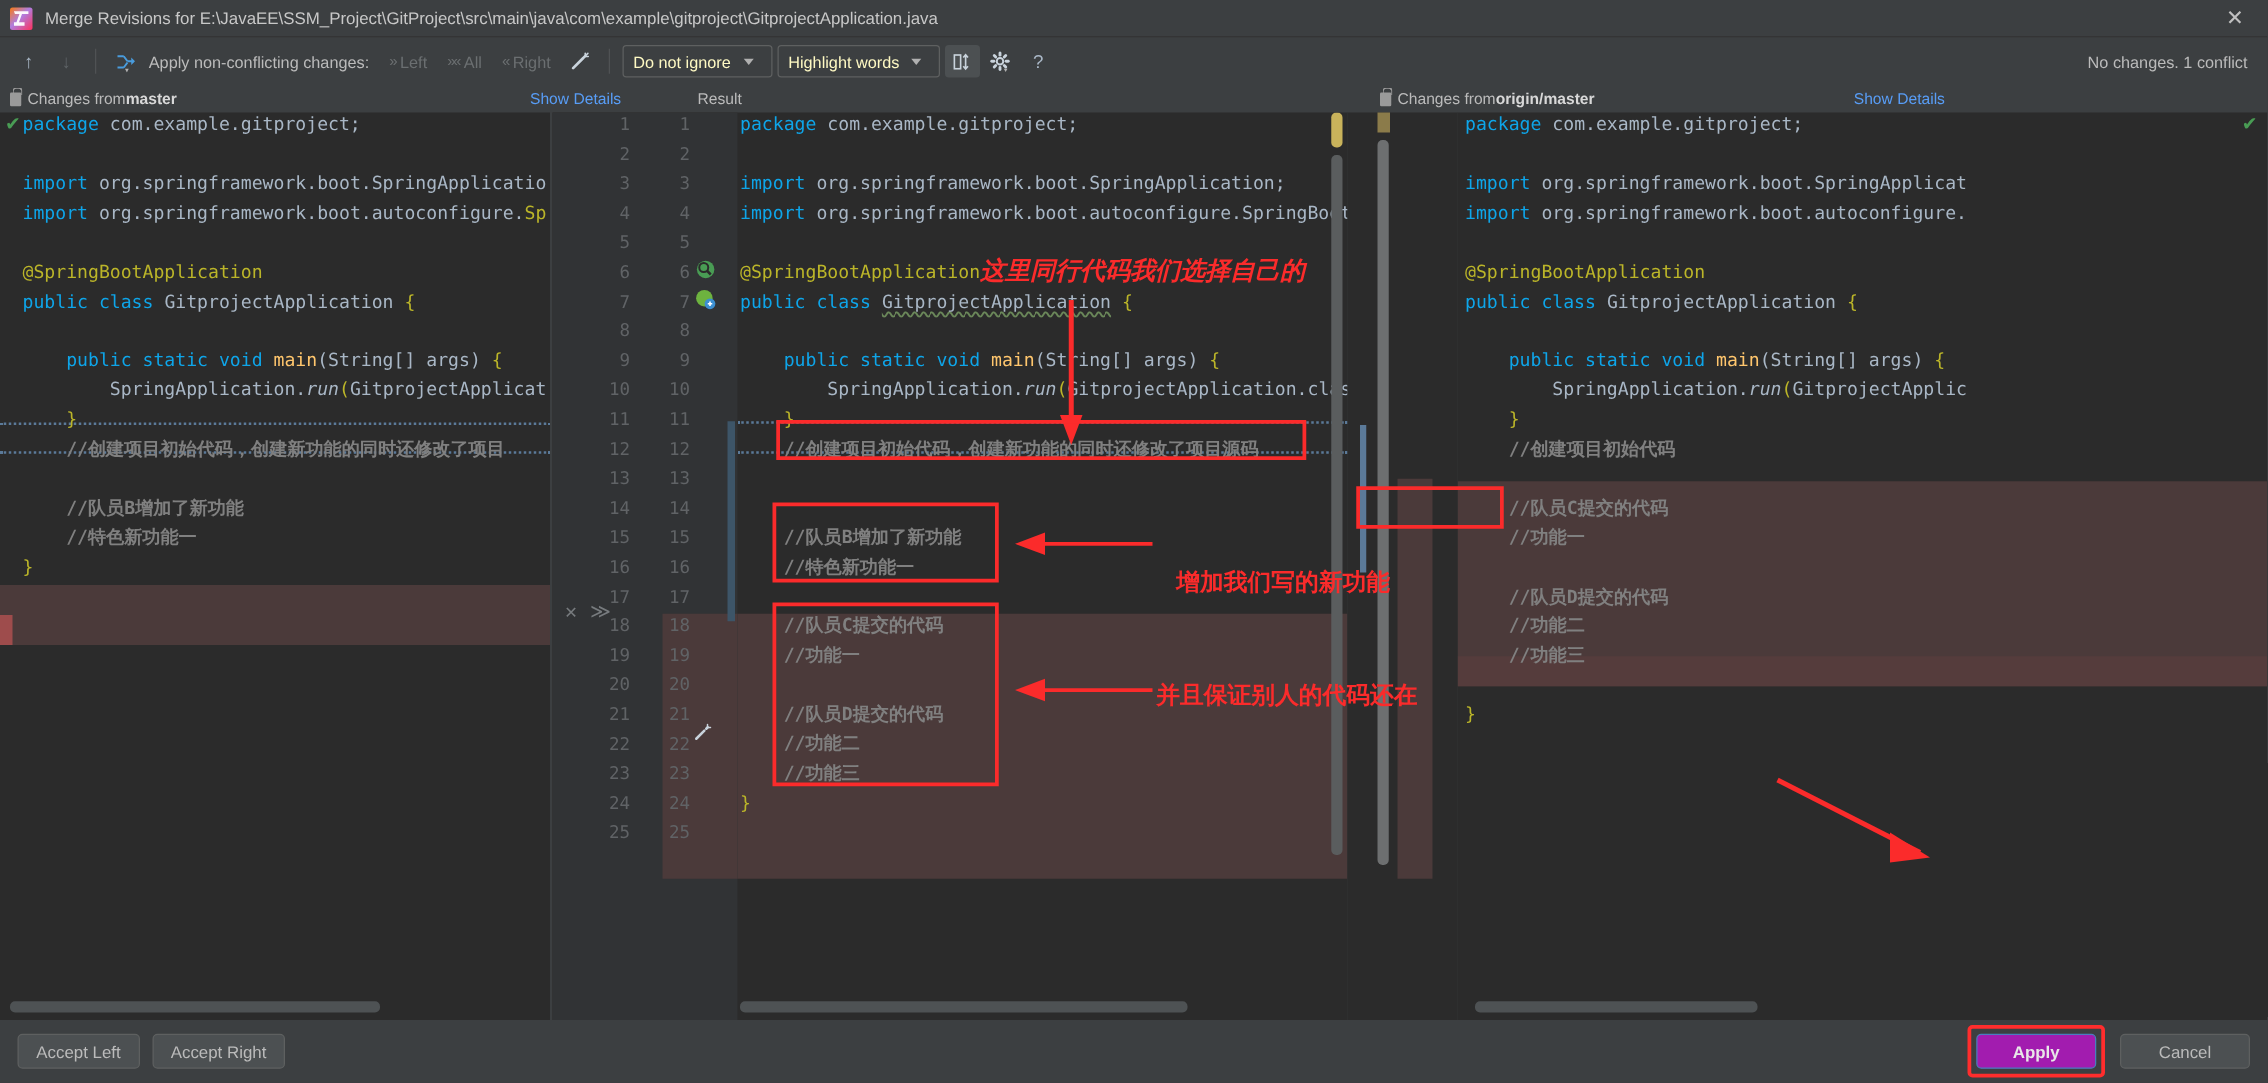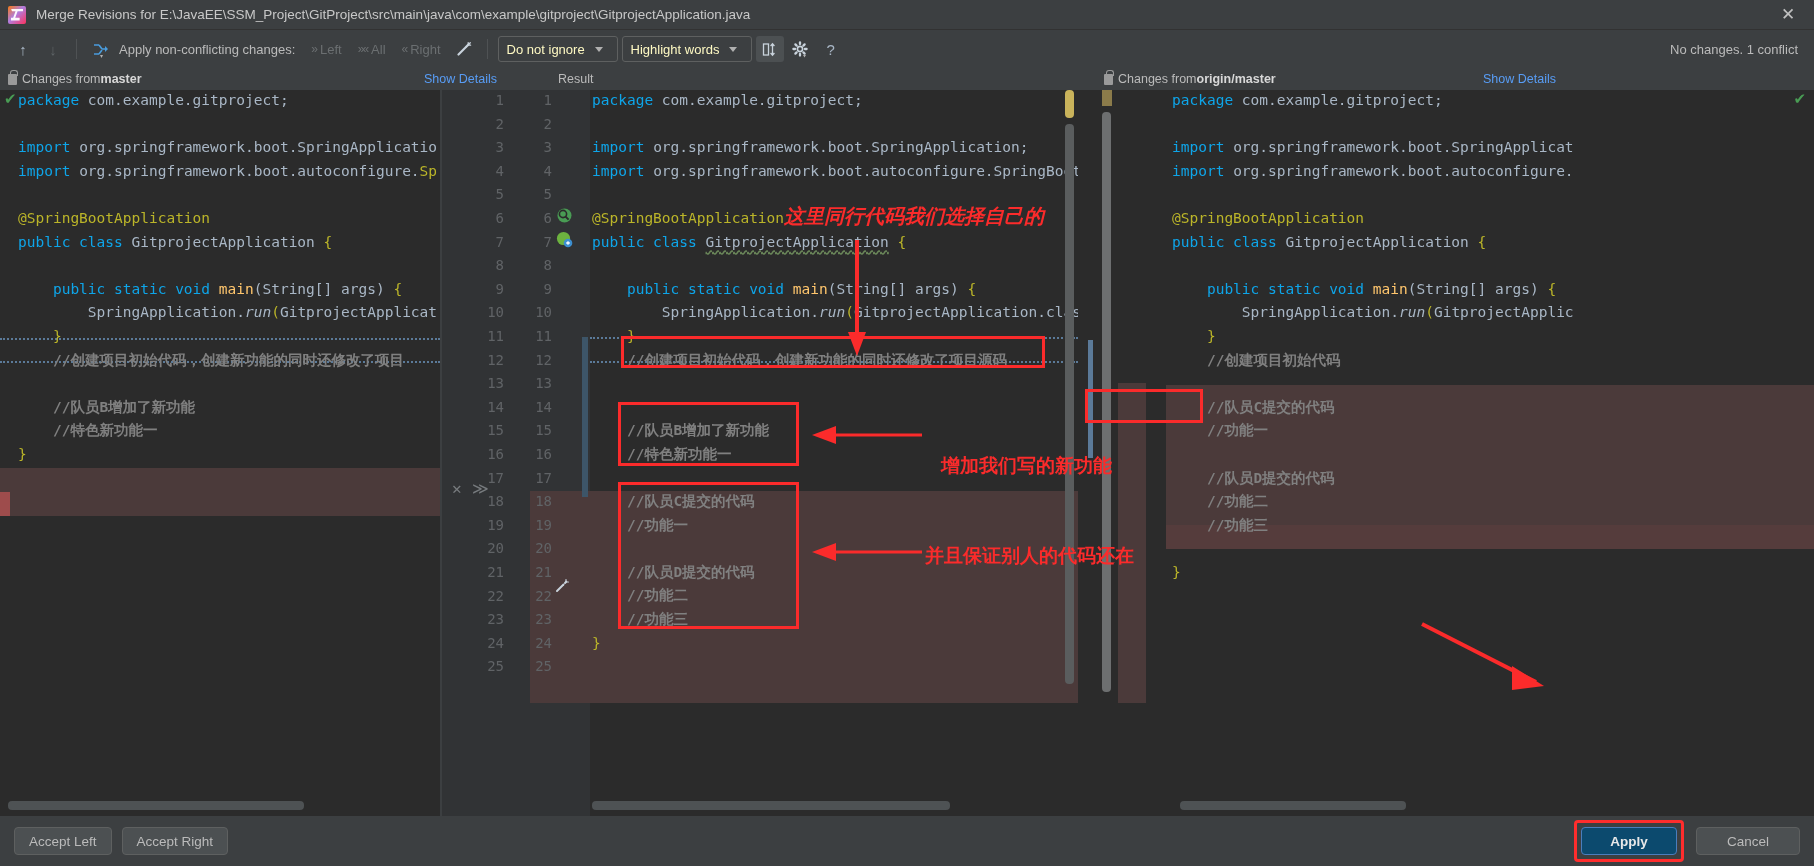--- a/index.html
+++ b/index.html
@@ -135,21 +135,21 @@
   .bottombar {
     position: absolute; left: 0; right: 0; bottom: 0; height: 50px;
     background: #3c3f41; display: flex; align-items: center; padding: 0 14px;
   }
   .btn {
     height: 28px; padding: 0 14px; border-radius: 4px;
     border: 1px solid #5e6060; background: #4c5052; color: #bbbbbb;
     font-size: 13.5px; display: flex; align-items: center; justify-content: center;
     white-space: nowrap;
   }
-  .btn-primary { background: #0c4a6e; border-color: #4a7dbd; color: #e8e8e8; font-weight: bold; }
+  .btn-primary { background: #a21caf; border-color: #4a7dbd; color: #e8e8e8; font-weight: bold; }
   .btn-wrap-highlight { padding: 4px; border: 3px solid #ff2d2d; border-radius: 4px; }
   .spacer { flex: 1; }
 
   
   .overlay { position: absolute; inset: 0; pointer-events: none; }
   .rbox { position: absolute; border: 3px solid #fb2b2b; }
   .rtext {
     position: absolute; color: #fb2b2b; font-size: 19px; font-weight: bold;
     white-space: nowrap; font-family: "DejaVu Sans", sans-serif;
   }

